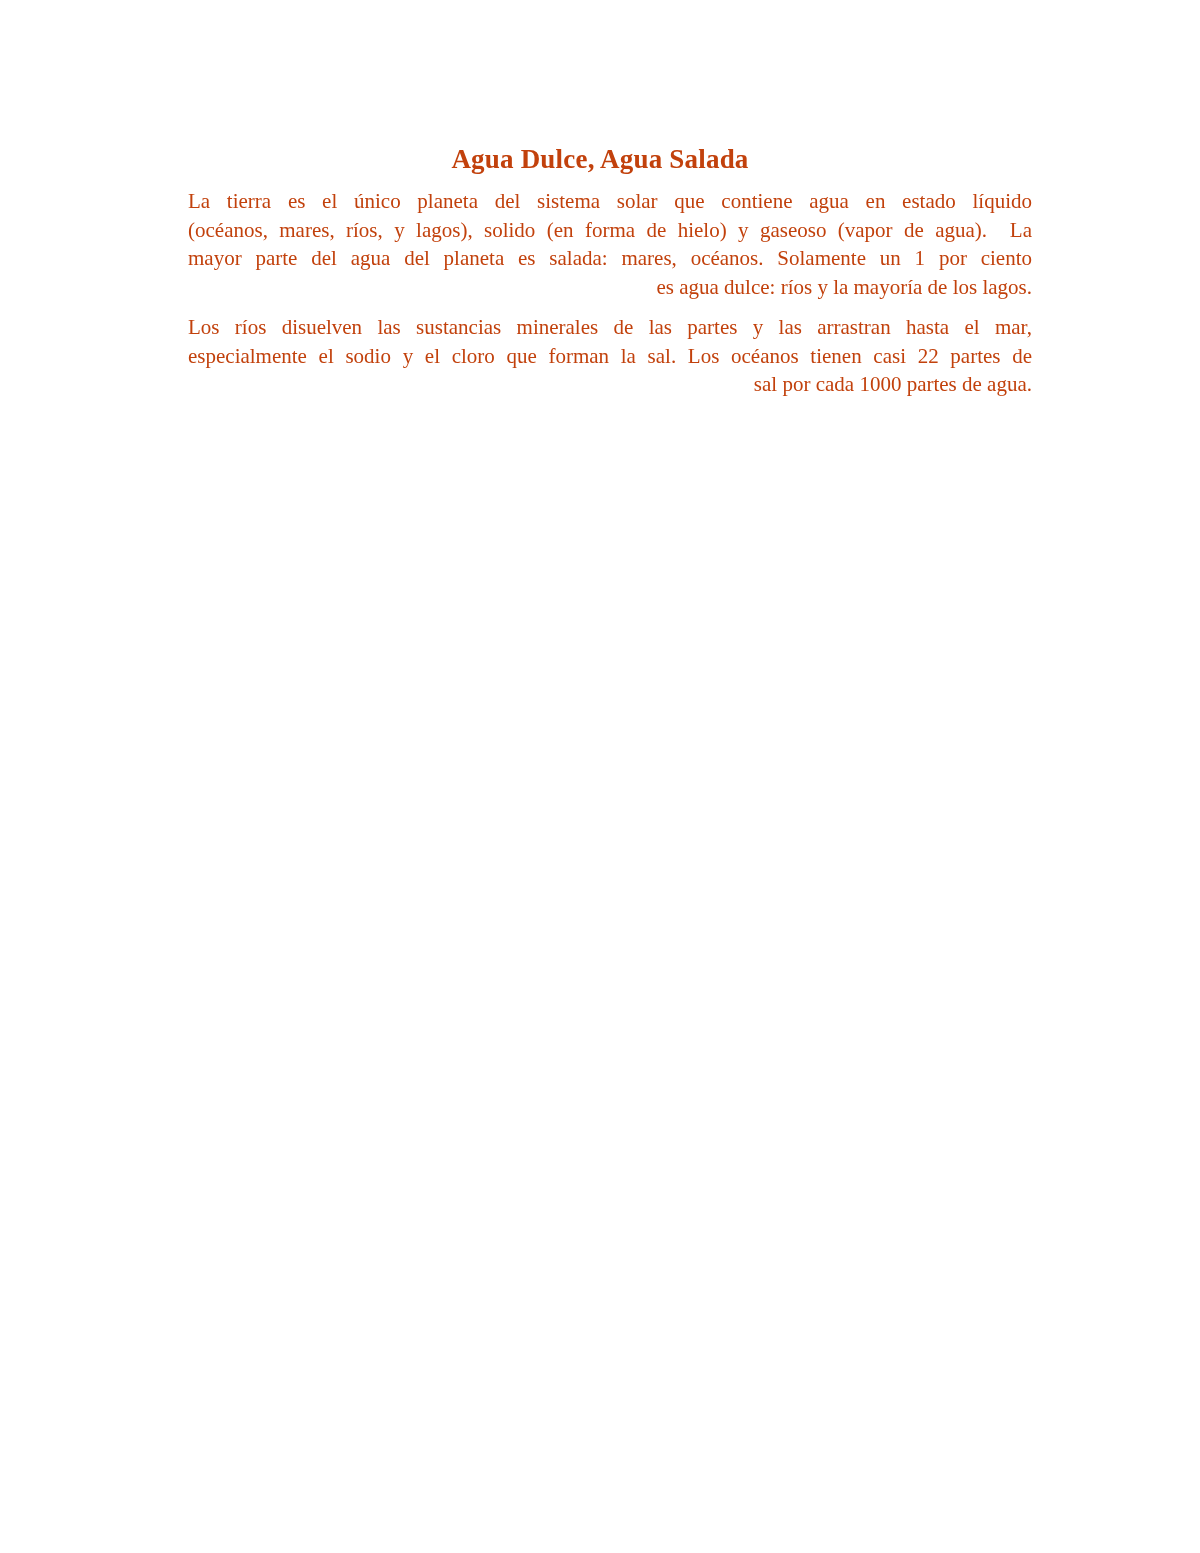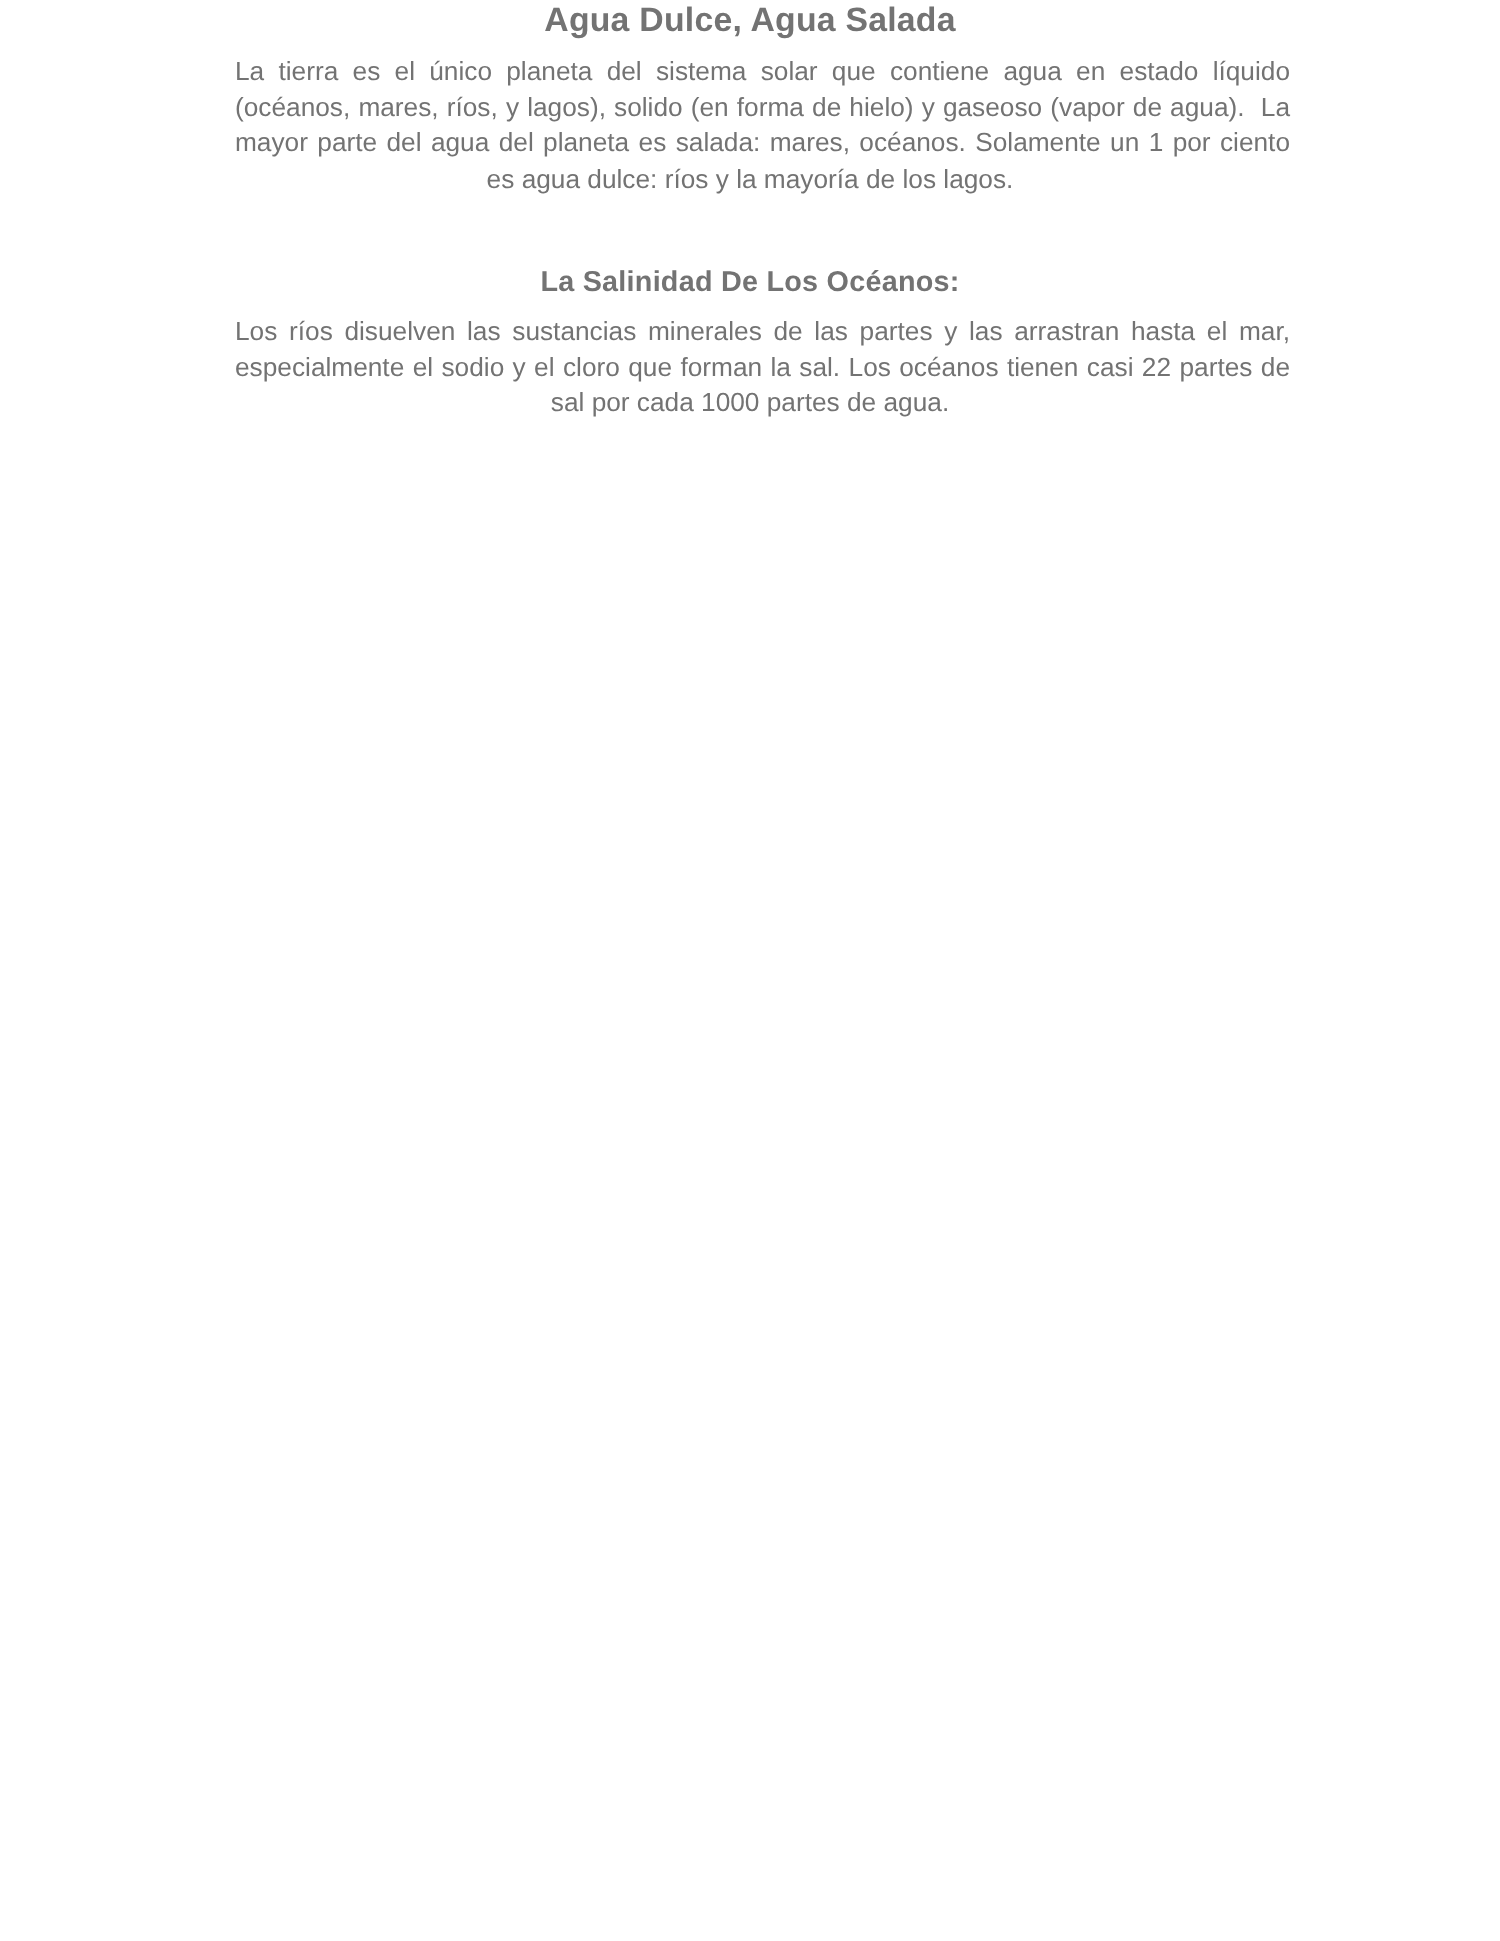--- a/index.html
+++ b/index.html
@@ -10,22 +10,23 @@
   .page {
     position: relative;
     width: 1200px;
     height: 1553px;
     background: #ffffff;
     overflow: hidden;
   }
   .content {
     width: 864px;
     margin: 0 auto;
-    color: #737373;
-    font-family: Liberation Sans, sans-serif;
+    padding-top: 143px;
+    color: #c2410c;
+    font-family: Liberation Serif, serif;
   }
   .doc-title {
     margin: 0;
     font-size: 27px;
     line-height: 32px;
     font-weight: 700;
     text-align: center;
     letter-spacing: 0.2px;
   }
   .paragraph {
@@ -36,21 +37,21 @@
     line-height: 28.5px;
     font-weight: 400;
   }
   .line.just {
     text-align: justify;
     text-align-last: justify;
     text-justify: inter-word;
     margin-left: 20px;
   }
   .line.last {
-    text-align: center;
+    text-align: right;
   }
   .section-heading {
     margin: 52px 0 0 0;
     font-size: 23px;
     line-height: 30px;
     font-weight: 700;
     text-align: center;
     letter-spacing: 0.2px;
   }
 </style>
@@ -62,21 +63,20 @@
 
     <h1 class="doc-title">Agua Dulce, Agua Salada</h1>
 
     <div class="paragraph">
       <div class="line just">La tierra es el único planeta del sistema solar que contiene agua en estado líquido</div>
       <div class="line just">(océanos, mares, ríos, y lagos), solido (en forma de hielo) y gaseoso (vapor de agua).&nbsp; La</div>
       <div class="line just">mayor parte del agua del planeta es salada: mares, océanos. Solamente un 1 por ciento</div>
       <div class="line last">es agua dulce: ríos y la mayoría de los lagos.</div>
     </div>
 
-    <h2 class="section-heading">La Salinidad De Los Océanos:</h2>
 
     <div class="paragraph">
       <div class="line just">Los ríos disuelven las sustancias minerales de las partes y las arrastran hasta el mar,</div>
       <div class="line just">especialmente el sodio y el cloro que forman la sal. Los océanos tienen casi 22 partes de</div>
       <div class="line last">sal por cada 1000 partes de agua.</div>
     </div>
 
   </div>
 </div>
 

